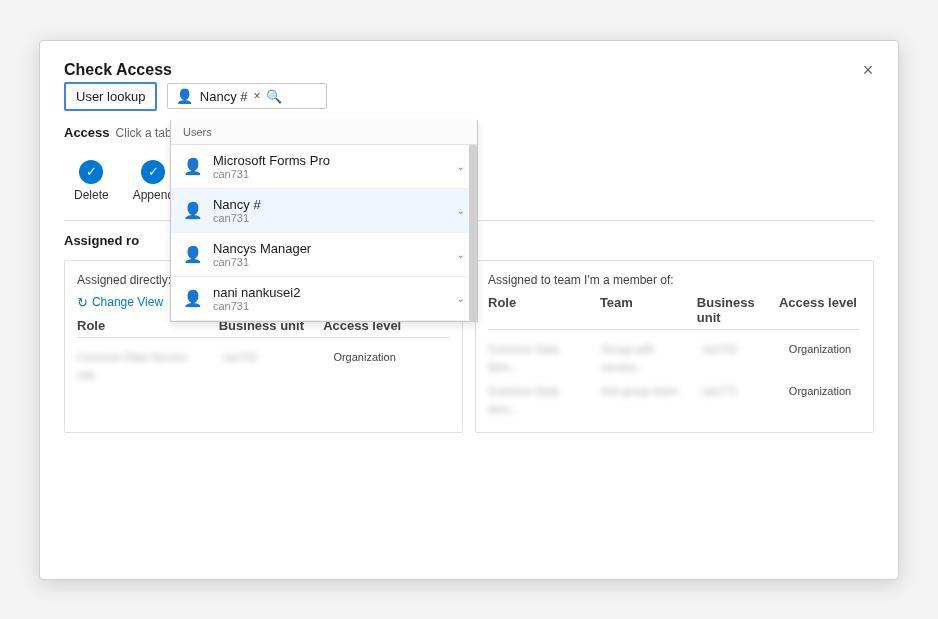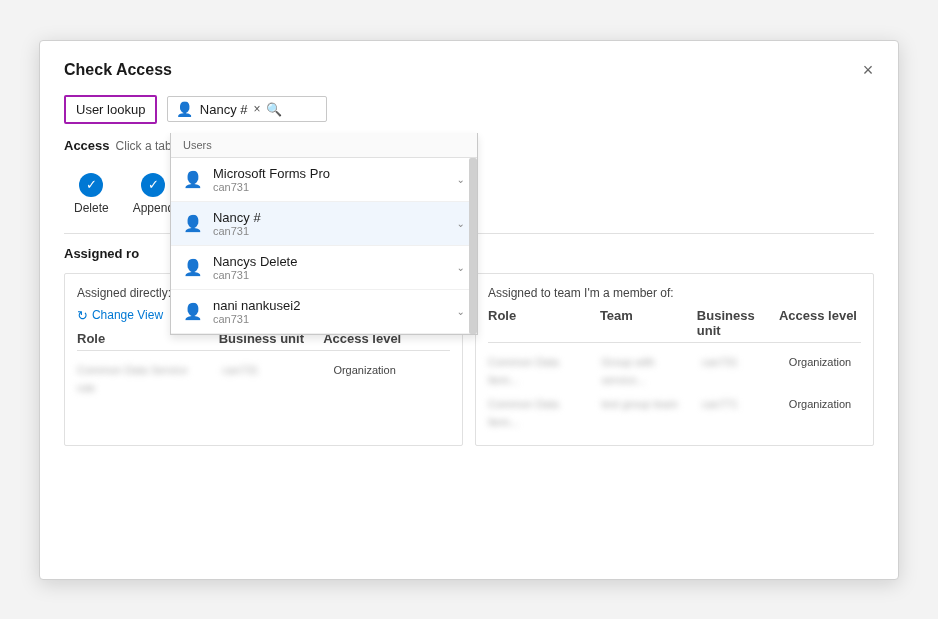--- a/index.html
+++ b/index.html
@@ -19,21 +19,21 @@
       width: 860px;
       min-height: 540px;
       position: relative;
       padding: 20px 24px 24px;
       box-shadow: 0 4px 20px rgba(0,0,0,0.15);
     }
     .dialog-title {
       font-size: 16px;
       font-weight: 600;
       color: #1a1a1a;
-      margin-bottom: 16px;
+      margin-bottom: 3px;
     }
     .close-btn {
       position: absolute;
       top: 16px;
       right: 16px;
       background: none;
       border: none;
       cursor: pointer;
       font-size: 18px;
       color: #666;
@@ -46,21 +46,21 @@
 
     
     .lookup-row {
       display: flex;
       align-items: center;
       gap: 10px;
       margin-bottom: 14px;
       position: relative;
     }
     .user-lookup-label {
-      border: 2px solid #a21caf;
+      border: 2px solid #3b82f6;
       padding: 5px 10px;
       font-size: 13px;
       color: #1a1a1a;
       font-weight: 500;
       border-radius: 2px;
       white-space: nowrap;
     }
     .lookup-input-container {
       display: flex;
       align-items: center;
@@ -323,21 +323,21 @@
             <div class="dropdown-sub">can731</div>
           </div>
         </div>
         <span class="dropdown-chevron">⌄</span>
       </div>
 
       <div class="dropdown-item">
         <div class="dropdown-item-left">
           <span class="dropdown-avatar">👤</span>
           <div>
-            <div class="dropdown-name">Nancys Delete</div>
+            <div class="dropdown-name">Nancys Manager</div>
             <div class="dropdown-sub">can731</div>
           </div>
         </div>
         <span class="dropdown-chevron">⌄</span>
       </div>
 
       <div class="dropdown-item">
         <div class="dropdown-item-left">
           <span class="dropdown-avatar">👤</span>
           <div>

